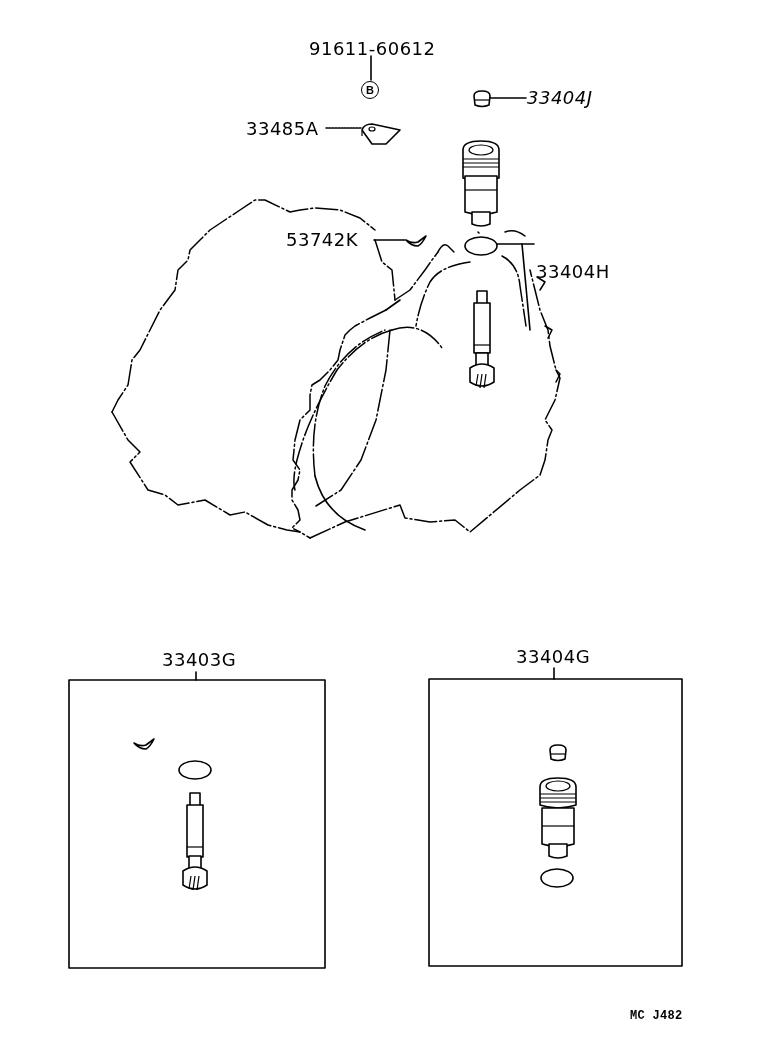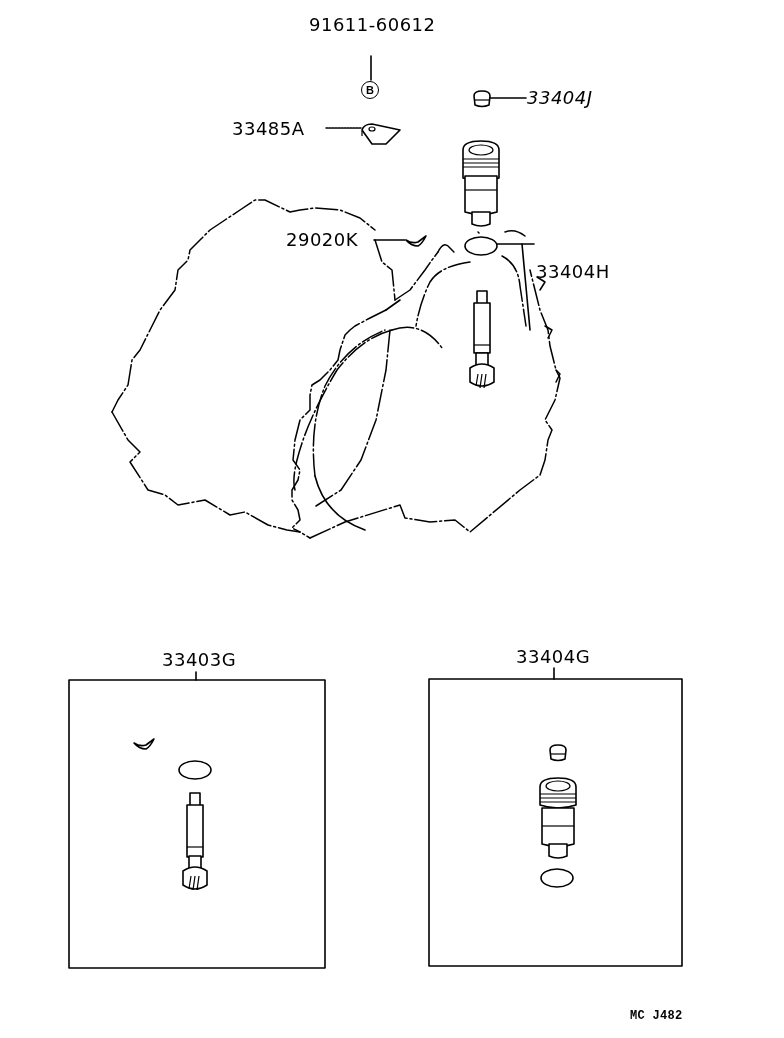--- a/index.html
+++ b/index.html
@@ -112,21 +112,21 @@
     <line class="thin" x1="540" y1="794" x2="576" y2="794"></line>
     <line class="thin" x1="540" y1="798" x2="576" y2="798"></line>
     <line class="thin" x1="540" y1="802" x2="576" y2="802"></line>
     <path class="part" d="M542,808 l0,36 q16,5 32,0 l0,-36 z"></path>
     <line class="thin" x1="542" y1="826" x2="574" y2="826"></line>
     <path class="part" d="M549,844 l0,12 q9,4 18,0 l0,-12 z"></path>
   </g>
   <ellipse class="part" cx="557" cy="878" rx="16" ry="9"></ellipse>
 </svg>
 
-<div class="lbl" style="left:309px;top:16px;">91611-60612</div>
+<div class="lbl" style="left:309px;top:40px;">91611-60612</div>
 <div class="circ" style="left:361px;top:81px;">B</div>
 <div class="lbl" style="left:527px;top:89px;font-style:italic;">33404J</div>
-<div class="lbl" style="left:232px;top:120px;">33485A</div>
-<div class="lbl" style="left:286px;top:231px;">29020K</div>
+<div class="lbl" style="left:246px;top:120px;">33485A</div>
+<div class="lbl" style="left:286px;top:231px;">53742K</div>
 <div class="lbl" style="left:536px;top:235px;margin-top:28px;">33404H</div>
 <div class="lbl" style="left:162px;top:651px;">33403G</div>
 <div class="lbl" style="left:516px;top:648px;">33404G</div>
 <div class="lbl code" style="left:630px;top:980px;">MC J482</div>
 
 </body></html>

